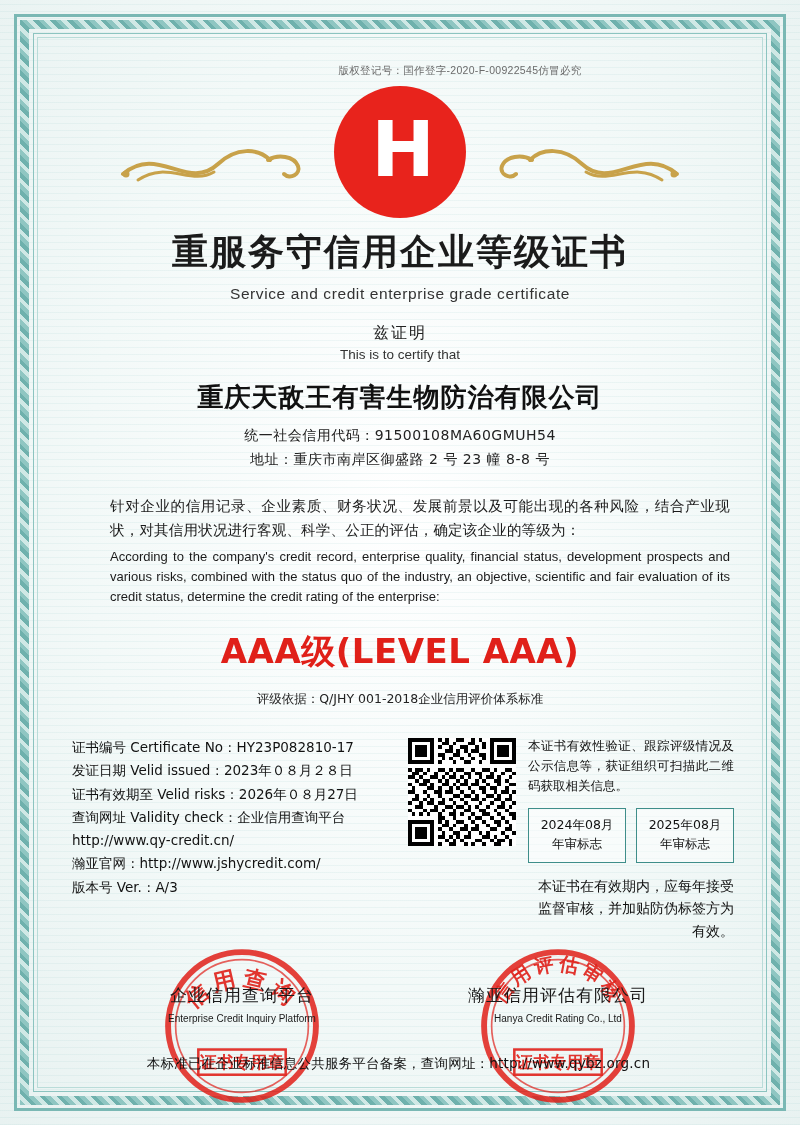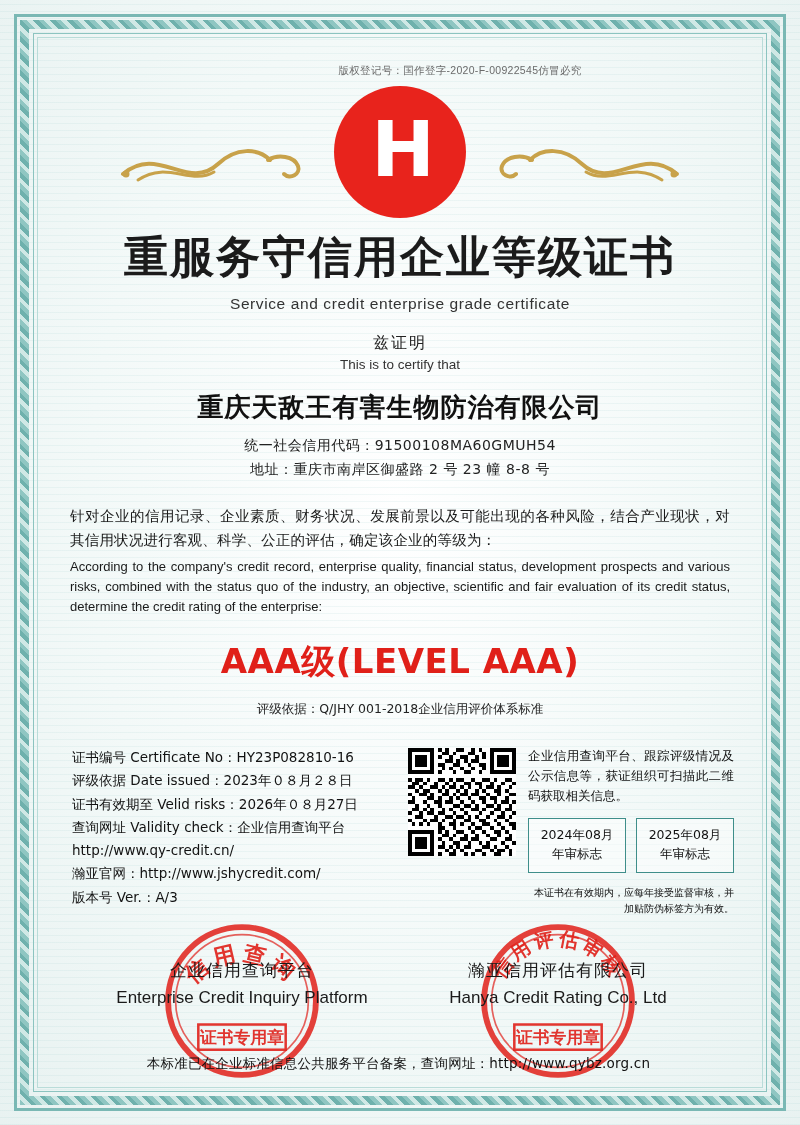--- a/index.html
+++ b/index.html
@@ -100,21 +100,21 @@
     position: absolute;
     top: 52px;
     width: 210px;
     height: 60px;
     color: #c8a24a;
   }
   .flourish.left { left: 52px; }
   .flourish.right { right: 52px; transform: scaleX(-1); }
 
   .title-cn {
-    font-size: 44px;
+    font-size: 36px;
     font-weight: bold;
     color: #1b1b1b;
     letter-spacing: 2px;
     margin-top: 6px;
     font-family: "DejaVu Sans", sans-serif;
   }
   .title-en {
     font-size: 15.5px;
     color: #333333;
     letter-spacing: 0.6px;
@@ -151,20 +151,21 @@
     font-size: 14px;
     color: #222;
     margin-top: 6px;
     letter-spacing: 0.5px;
     font-family: "DejaVu Sans", sans-serif;
   }
   .para {
     text-align: justify;
     margin-top: 26px;
     padding: 0 4px;
+    margin-left: 40px;
   }
   .para-cn {
     font-size: 14.5px;
     color: #1a1a1a;
     line-height: 1.65;
     letter-spacing: 0.2px;
     font-family: "DejaVu Sans", sans-serif;
   }
   .para-en {
     font-size: 13px;
@@ -241,21 +242,21 @@
     text-align: center;
     background: rgba(255,255,255,0.45);
   }
   .annual-box div {
     font-size: 12.5px;
     color: #111;
     line-height: 1.5;
     font-family: "DejaVu Sans", sans-serif;
   }
   .annual-note {
-    font-size: 10px;
+    font-size: 14px;
     color: #111;
     line-height: 1.6;
     margin-top: 12px;
     text-align: right;
     font-family: "DejaVu Sans", sans-serif;
   }
 
   
   .stamps {
     position: relative;
@@ -283,21 +284,21 @@
     position: relative;
     z-index: 2;
     font-size: 17px;
     color: #1a1a1a;
     letter-spacing: 1px;
     font-family: "DejaVu Sans", sans-serif;
   }
   .org-en {
     position: relative;
     z-index: 2;
-    font-size: 17px;
+    font-size: 10px;
     color: #1a1a1a;
     margin-top: 6px;
   }
   .footer {
     position: absolute;
     left: 0;
     right: 3px;
     bottom: 26px;
     text-align: center;
     font-size: 13.5px;
@@ -353,22 +354,22 @@
       <div class="para-en">According to the company's credit record, enterprise quality, financial status, development prospects and various risks, combined with the status quo of the industry, an objective, scientific and fair evaluation of its credit status, determine the credit rating of the enterprise:</div>
     </div>
 
     <div class="level">AAA级(LEVEL AAA)</div>
 
     <div class="basis-cn">评级依据：Q/JHY 001-2018企业信用评价体系标准</div>
 
     <div class="details">
 
       <div class="details-left">
-        <div class="detail-row">证书编号 Certificate No：HY23P082810-16</div>
-        <div class="detail-row">评级依据 Date issued：2023年０８月２８日</div>
+        <div class="detail-row">证书编号 Certificate No：HY23P082810-17</div>
+        <div class="detail-row">发证日期 Velid issued：2023年０８月２８日</div>
         <div class="detail-row">证书有效期至 Velid risks：2026年０８月27日</div>
         <div class="detail-row">查询网址 Validity check：企业信用查询平台</div>
         <div class="detail-row">http://www.qy-credit.cn/</div>
         <div class="detail-row">瀚亚官网：http://www.jshycredit.com/</div>
         <div class="detail-row">版本号 Ver.：A/3</div>
       </div>
 
       <svg class="qr" viewBox="0 0 29 29" shape-rendering="crispEdges">
         <rect width="29" height="29" fill="#ffffff"></rect>
         <g fill="#000000">
@@ -597,21 +598,21 @@
             <rect x="11" y="28" width="2" height="1"></rect>
             <rect x="15" y="28" width="1" height="1"></rect>
             <rect x="17" y="28" width="1" height="1"></rect>
             <rect x="20" y="28" width="1" height="1"></rect>
             <rect x="23" y="28" width="2" height="1"></rect>
             <rect x="27" y="28" width="1" height="1"></rect>
         </g>
       </svg>
 
       <div class="details-right">
-        <div class="qr-note">企业信用查询平台、跟踪评级情况及公示信息等，获证组织可扫描此二维码获取相关信息。</div>
+        <div class="qr-note">本证书有效性验证、跟踪评级情况及公示信息等，获证组织可扫描此二维码获取相关信息。</div>
         <div class="annual-boxes">
           <div class="annual-box">
             <div>2024年08月</div>
             <div>年审标志</div>
           </div>
           <div class="annual-box">
             <div>2025年08月</div>
             <div>年审标志</div>
           </div>
         </div>

